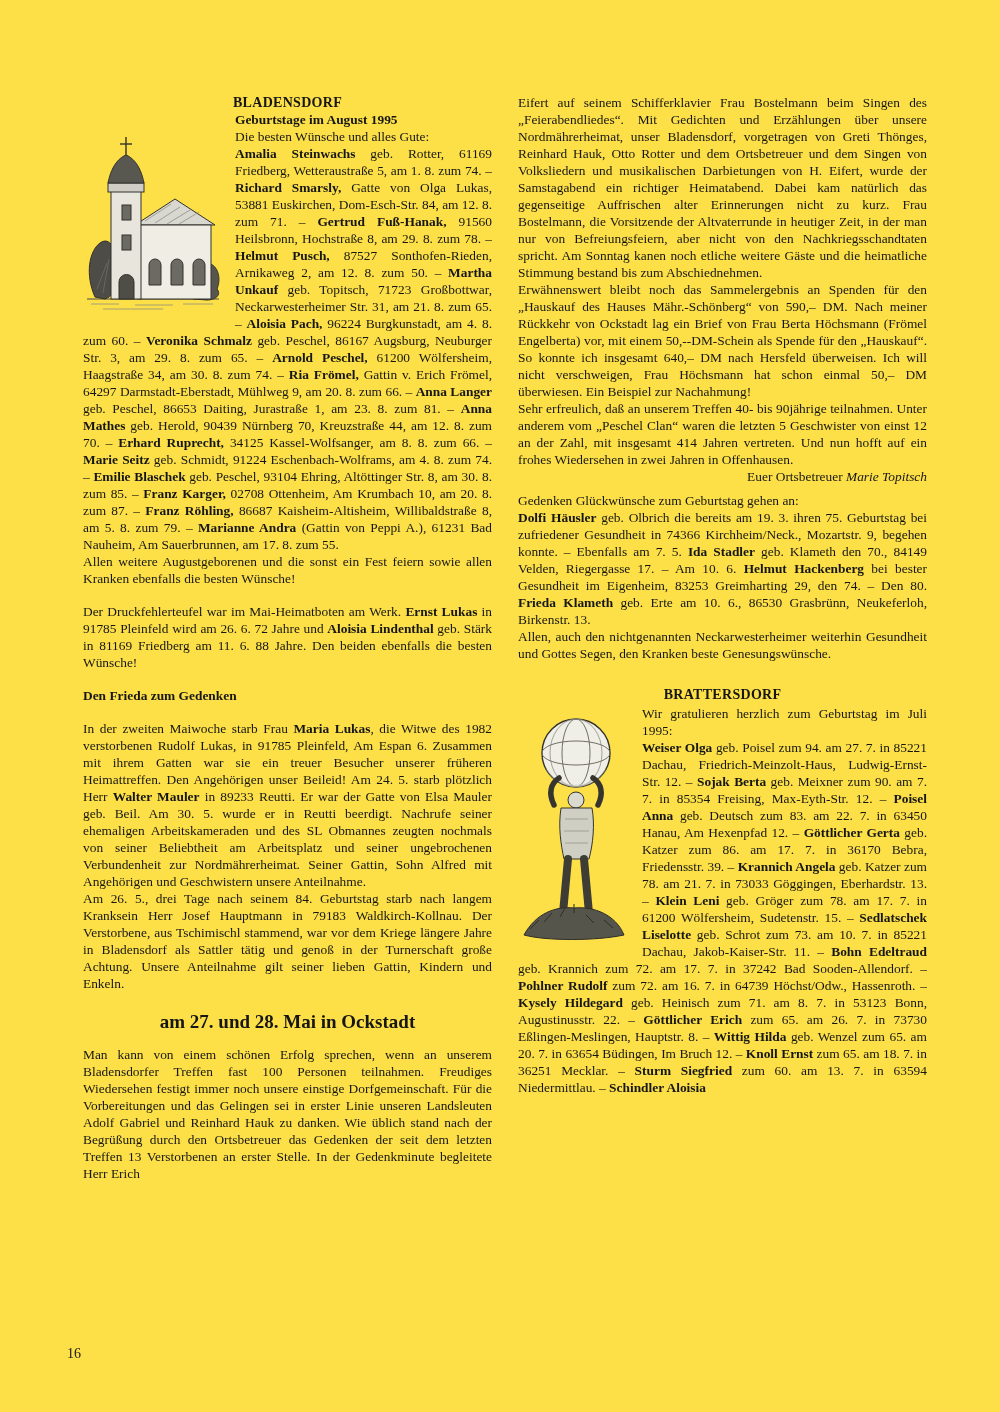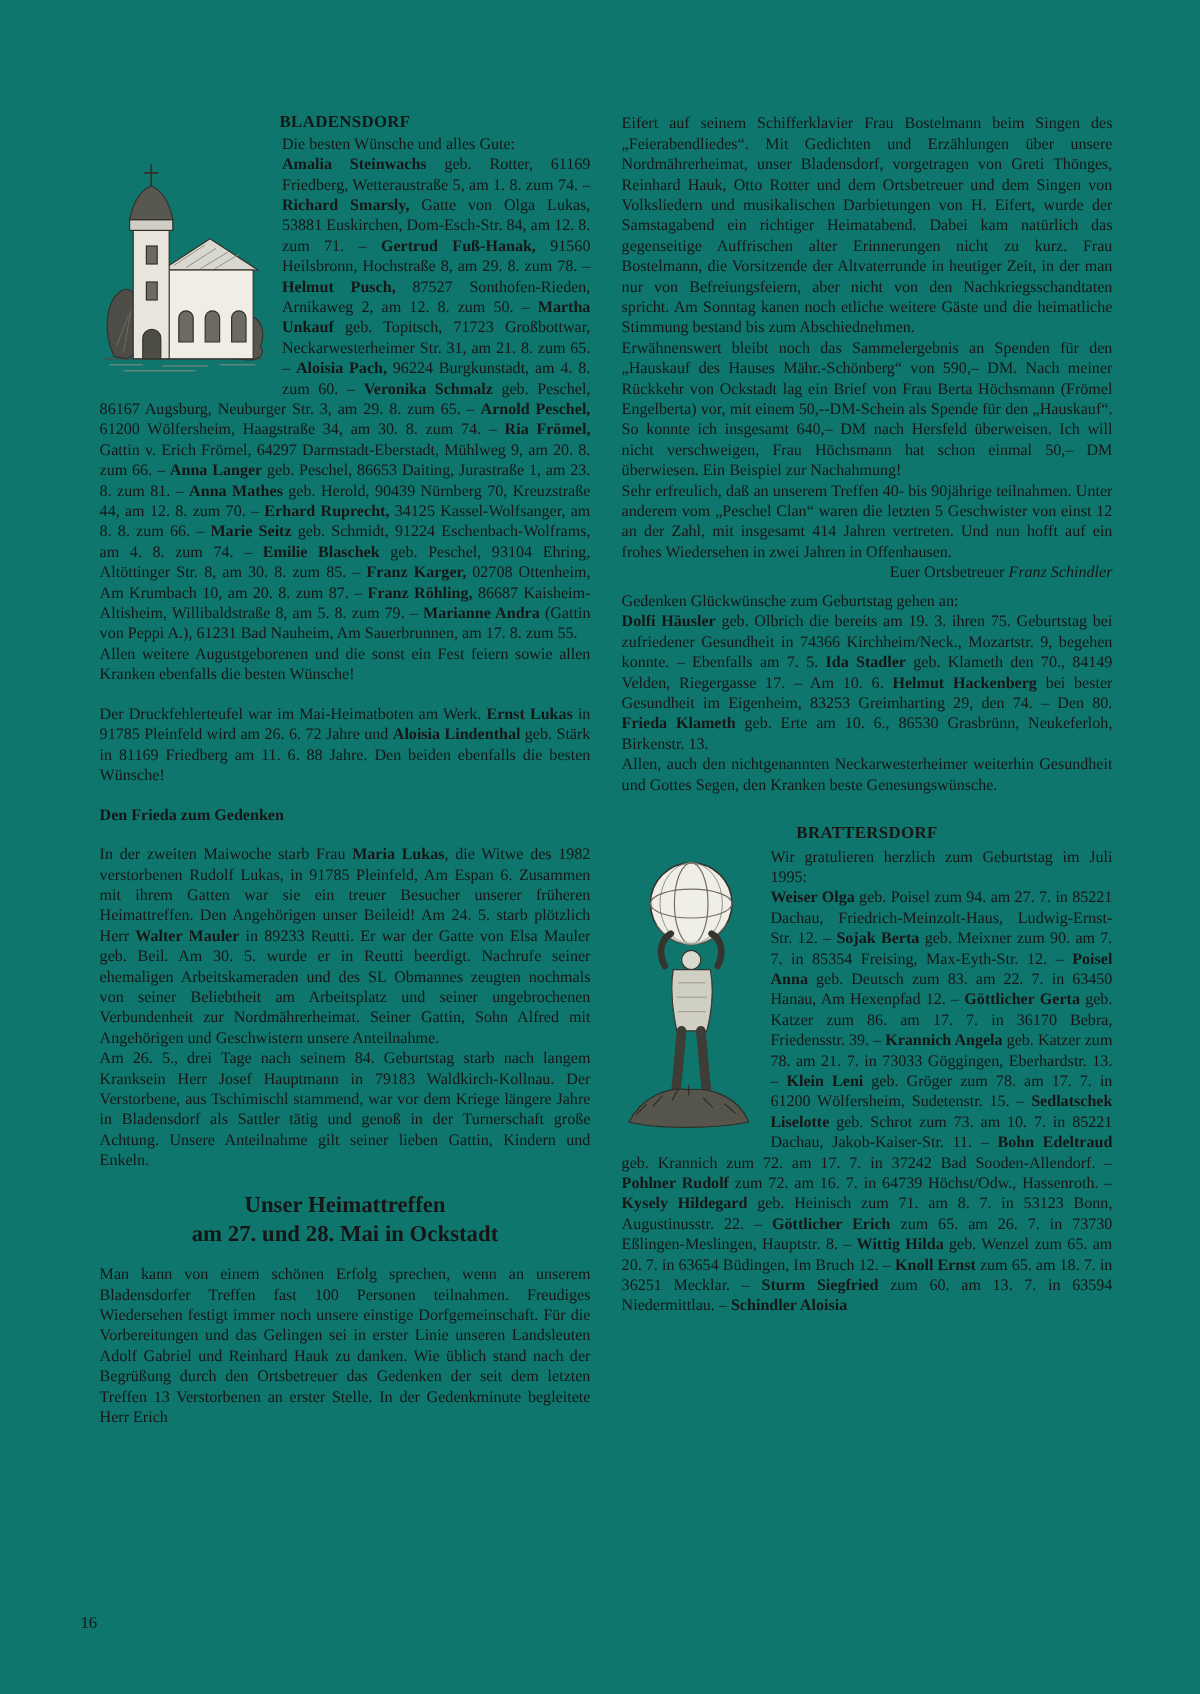--- a/index.html
+++ b/index.html
@@ -1,21 +1,21 @@
 <!DOCTYPE html>
 <html><head>
 <meta charset="utf-8">
 <style>
   * { box-sizing: border-box; }
   html,body { margin:0; padding:0; background:#dedede; }
   .page {
     position: relative;
     width: 1000px; height: 1412px;
     margin: 0 auto;
-    background: #0f766e;
+    background: #fde047;
     color: #161616;
     font-family: "Liberation Serif", "DejaVu Serif", serif;
     font-size: 13.4px;
     line-height: 17px;
     overflow: hidden;
   }
   .content { position:absolute; left:83px; top:94px; width:844px; display:flex; gap:26px; }
   .col { width:409px; }
   p { margin:0; text-align:justify; }
   .line { text-align:left; }
@@ -66,51 +66,51 @@
             <rect x="25" y="70" width="36" height="9" fill="#cfcdc4" stroke="#32312c"></rect>
             <path d="M25 70 C29 50 38 44 43 42 C48 44 57 50 61 70 Z" fill="#585750" stroke="#32312c"></path>
             <line x1="43" y1="42" x2="43" y2="24" stroke="#32312c" stroke-width="1.4"></line>
             <line x1="37" y1="31" x2="49" y2="31" stroke="#32312c" stroke-width="1.4"></line>
 
             <rect x="39" y="92" width="9" height="15" fill="#6c6b63" stroke="#32312c"></rect>
             <rect x="39" y="122" width="9" height="15" fill="#6c6b63" stroke="#32312c"></rect>
             <path d="M36 186 v-17 a7.5 7.5 0 0 1 15 0 v17 z" fill="#4e4d46" stroke="#32312c"></path>
           </svg>
         </div>
+        <div class="bold line">Geburtstage im August 1995</div>
         <div class="line">Die besten Wünsche und alles Gute:</div>
         <p><b>Amalia Steinwachs</b><span> geb. Rotter, 61169 Friedberg, Wetteraustraße 5, am 1. 8. zum 74. – </span><b>Richard Smarsly,</b><span> Gatte von Olga Lukas, 53881 Euskirchen, Dom-Esch-Str. 84, am 12. 8. zum 71. – </span><b>Gertrud Fuß-Hanak,</b><span> 91560 Heilsbronn, Hochstraße 8, am 29. 8. zum 78. – </span><b>Helmut Pusch,</b><span> 87527 Sonthofen-Rieden, Arnikaweg 2, am 12. 8. zum 50. – </span><b>Martha Unkauf</b><span> geb. Topitsch, 71723 Großbottwar, Neckarwesterheimer Str. 31, am 21. 8. zum 65. – </span><b>Aloisia Pach,</b><span> 96224 Burgkunstadt, am 4. 8. zum 60. – </span><b>Veronika Schmalz</b><span> geb. Peschel, 86167 Augsburg, Neuburger Str. 3, am 29. 8. zum 65. – </span><b>Arnold Peschel,</b><span> 61200 Wölfersheim, Haagstraße 34, am 30. 8. zum 74. – </span><b>Ria Frömel,</b><span> Gattin v. Erich Frömel, 64297 Darmstadt-Eberstadt, Mühlweg 9, am 20. 8. zum 66. – </span><b>Anna Langer</b><span> geb. Peschel, 86653 Daiting, Jurastraße 1, am 23. 8. zum 81. – </span><b>Anna Mathes</b><span> geb. Herold, 90439 Nürnberg 70, Kreuzstraße 44, am 12. 8. zum 70. – </span><b>Erhard Ruprecht,</b><span> 34125 Kassel-Wolfsanger, am 8. 8. zum 66. – </span><b>Marie Seitz</b><span> geb. Schmidt, 91224 Eschenbach-Wolframs, am 4. 8. zum 74. – </span><b>Emilie Blaschek</b><span> geb. Peschel, 93104 Ehring, Altöttinger Str. 8, am 30. 8. zum 85. – </span><b>Franz Karger,</b><span> 02708 Ottenheim, Am Krumbach 10, am 20. 8. zum 87. – </span><b>Franz Röhling,</b><span> 86687 Kaisheim-Altisheim, Willibaldstraße 8, am 5. 8. zum 79. – </span><b>Marianne Andra</b><span> (Gattin von Peppi A.), 61231 Bad Nauheim, Am Sauerbrunnen, am 17. 8. zum 55.</span></p>
         <p><span>Allen weitere Augustgeborenen und die sonst ein Fest feiern sowie allen Kranken ebenfalls die besten Wünsche!</span></p>
       </div>
 
       <div class="gap"></div>
 
       <p><span>Der Druckfehlerteufel war im Mai-Heimatboten am Werk. </span><b>Ernst Lukas</b><span> in 91785 Pleinfeld wird am 26. 6. 72 Jahre und </span><b>Aloisia Lindenthal</b><span> geb. Stärk in 81169 Friedberg am 11. 6. 88 Jahre. Den beiden ebenfalls die besten Wünsche!</span></p>
 
       <div class="mid-head">Den Frieda zum Gedenken</div>
 
       <p><span>In der zweiten Maiwoche starb Frau </span><b>Maria Lukas</b><span>, die Witwe des 1982 verstorbenen Rudolf Lukas, in 91785 Pleinfeld, Am Espan 6. Zusammen mit ihrem Gatten war sie ein treuer Besucher unserer früheren Heimattreffen. Den Angehörigen unser Beileid! Am 24. 5. starb plötzlich Herr </span><b>Walter Mauler</b><span> in 89233 Reutti. Er war der Gatte von Elsa Mauler geb. Beil. Am 30. 5. wurde er in Reutti beerdigt. Nachrufe seiner ehemaligen Arbeitskameraden und des SL Obmannes zeugten nochmals von seiner Beliebtheit am Arbeitsplatz und seiner ungebrochenen Verbundenheit zur Nordmährerheimat. Seiner Gattin, Sohn Alfred mit Angehörigen und Geschwistern unsere Anteilnahme.</span></p>
       <p><span>Am 26. 5., drei Tage nach seinem 84. Geburtstag starb nach langem Kranksein Herr Josef Hauptmann in 79183 Waldkirch-Kollnau. Der Verstorbene, aus Tschimischl stammend, war vor dem Kriege längere Jahre in Bladensdorf als Sattler tätig und genoß in der Turnerschaft große Achtung. Unsere Anteilnahme gilt seiner lieben Gattin, Kindern und Enkeln.</span></p>
 
       <div class="big-head">
-        <div>Unser Heimattreffen</div>
         <div>am 27. und 28. Mai in Ockstadt</div>
       </div>
 
       <p><span>Man kann von einem schönen Erfolg sprechen, wenn an unserem Bladensdorfer Treffen fast 100 Personen teilnahmen. Freudiges Wiedersehen festigt immer noch unsere einstige Dorfgemeinschaft. Für die Vorbereitungen und das Gelingen sei in erster Linie unseren Landsleuten Adolf Gabriel und Reinhard Hauk zu danken. Wie üblich stand nach der Begrüßung durch den Ortsbetreuer das Gedenken der seit dem letzten Treffen 13 Verstorbenen an erster Stelle. In der Gedenkminute begleitete Herr Erich</span></p>
     </div>
 
     <div class="col">
 
       <p><span>Eifert auf seinem Schifferklavier Frau Bostelmann beim Singen des „Feierabendliedes“. Mit Gedichten und Erzählungen über unsere Nordmährerheimat, unser Bladensdorf, vorgetragen von Greti Thönges, Reinhard Hauk, Otto Rotter und dem Ortsbetreuer und dem Singen von Volksliedern und musikalischen Darbietungen von H. Eifert, wurde der Samstagabend ein richtiger Heimatabend. Dabei kam natürlich das gegenseitige Auffrischen alter Erinnerungen nicht zu kurz. Frau Bostelmann, die Vorsitzende der Altvaterrunde in heutiger Zeit, in der man nur von Befreiungsfeiern, aber nicht von den Nachkriegsschandtaten spricht. Am Sonntag kanen noch etliche weitere Gäste und die heimatliche Stimmung bestand bis zum Abschiednehmen.</span></p>
       <p><span>Erwähnenswert bleibt noch das Sammelergebnis an Spenden für den „Hauskauf des Hauses Mähr.-Schönberg“ von 590,– DM. Nach meiner Rückkehr von Ockstadt lag ein Brief von Frau Berta Höchsmann (Frömel Engelberta) vor, mit einem 50,--DM-Schein als Spende für den „Hauskauf“. So konnte ich insgesamt 640,– DM nach Hersfeld überweisen. Ich will nicht verschweigen, Frau Höchsmann hat schon einmal 50,– DM überwiesen. Ein Beispiel zur Nachahmung!</span></p>
       <p>
         <span><span>Sehr erfreulich, daß an unserem Treffen 40- bis 90jährige teilnahmen. Unter anderem vom „Peschel Clan“ waren die letzten 5 Geschwister von einst 12 an der Zahl, mit insgesamt 414 Jahren vertreten. Und nun hofft auf ein frohes Wiedersehen in zwei Jahren in Offenhausen.</span></span>
         <span class="fr">
           <span>Euer Ortsbetreuer</span>
-          <i>Franz Schindler</i>
+          <i>Marie Topitsch</i>
         </span>
       </p>
 
       <div class="gap"></div>
       <div class="gap-sm"></div>
 
       <div class="line">Gedenken Glückwünsche zum Geburtstag gehen an:</div>
       <p><b>Dolfi Häusler</b><span> geb. Olbrich die bereits am 19. 3. ihren 75. Geburtstag bei zufriedener Gesundheit in 74366 Kirchheim/Neck., Mozartstr. 9, begehen konnte. – Ebenfalls am 7. 5. </span><b>Ida Stadler</b><span> geb. Klameth den 70., 84149 Velden, Riegergasse 17. – Am 10. 6. </span><b>Helmut Hackenberg</b><span> bei bester Gesundheit im Eigenheim, 83253 Greimharting 29, den 74. – Den 80. </span><b>Frieda Klameth</b><span> geb. Erte am 10. 6., 86530 Grasbrünn, Neukeferloh, Birkenstr. 13.</span></p>
       <p><span>Allen, auch den nichtgenannten Neckarwesterheimer weiterhin Gesundheit und Gottes Segen, den Kranken beste Genesungswünsche.</span></p>
 

